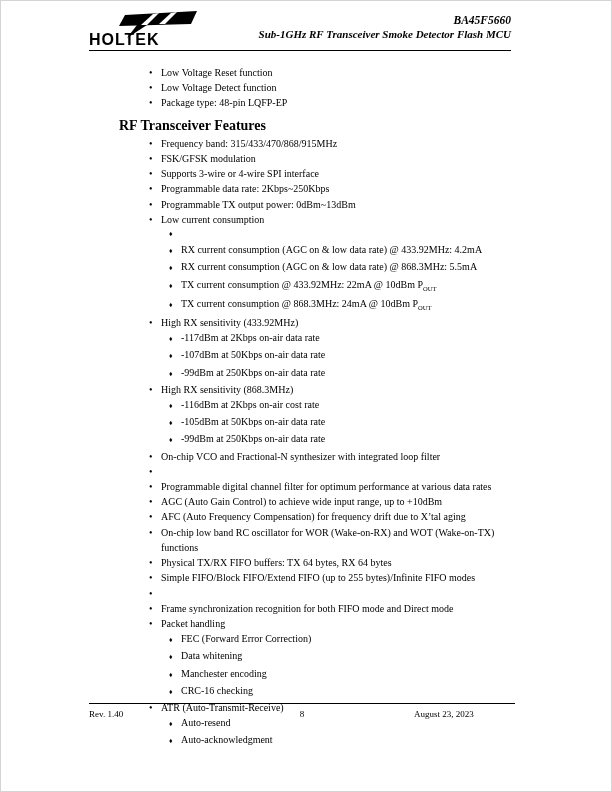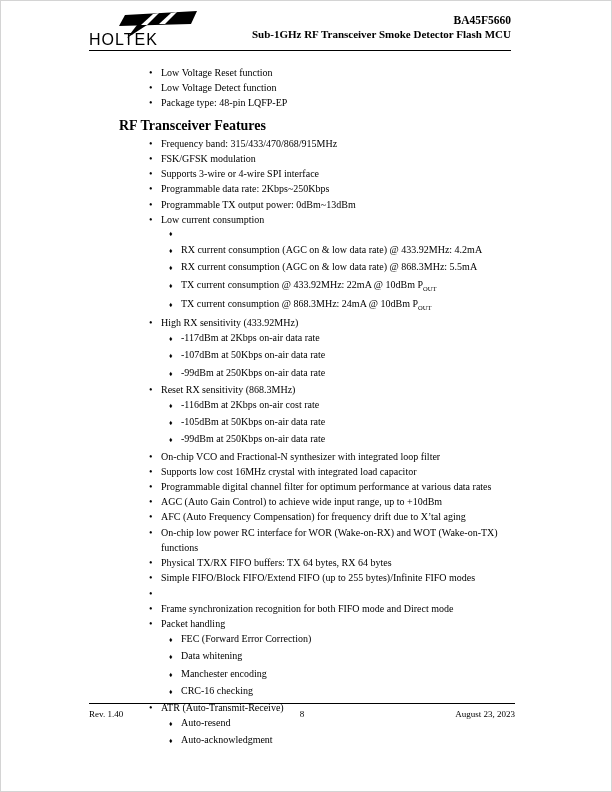--- a/index.html
+++ b/index.html
@@ -9,24 +9,24 @@
     color:#000; font-family:"Liberation Serif", serif;
     border:1px solid #d4d4d4; overflow:hidden;
   }
 
   
   .header { display:flex; justify-content:space-between; align-items:flex-start; padding:10px 100px 0 88px; }
   .logo { position:relative; width:110px; height:38px; }
   .logo-flag { position:absolute; left:30px; top:0; }
   .logo-text {
     position:absolute; left:0; bottom:0;
-    font-family:"Liberation Sans", sans-serif; font-weight:normal;
+    font-family:"Liberation Sans", sans-serif; font-weight:bold;
     font-size:16px; letter-spacing:1px; color:#000;
   }
-  .titles { text-align:right; font-weight:bold; padding-top:2px; }
+  .titles { text-align:right; font-style:italic; font-weight:bold; padding-top:2px; }
   .part-number { font-size:11.5px; line-height:14px; }
   .doc-title { font-size:11px; line-height:14px;text-align:center; }
   .header-rule { height:1px; background:#000; margin:1px 100px 0 88px; }
 
   
   .content { position:absolute; top:64px; left:88px; right:96px; font-size:10px; }
   .section-heading { font-weight:bold; font-size:14px; line-height:15.2px; margin:7px 0 3px 30px; }
   .feature-row { display:flex; align-items:baseline; line-height:15.2px; }
   .feature-row .marker { flex:none; width:12px; }
   .feature-row.level1 .marker { margin-left:60px; font-size:10px; }
@@ -34,21 +34,21 @@
   .feature-row .text sub { font-size:6.5px; }
 
   
   .footer {
     position:absolute; left:88px; right:96px; top:702px;
     border-top:1px solid #000; padding-top:5px;
     display:flex; font-size:9px;
   }
   .f-left { flex:1; text-align:left; }
   .f-center { flex:1; text-align:center; }
-  .f-right { flex:1; text-align:right; }
+  .f-right { flex:1; text-align:center; }
 </style>
 </head>
 <body>
 
 <div class="page">
 
   <div class="header">
     <div class="logo">
       <svg class="logo-flag" width="80" height="30" viewBox="0 0 80 30">
         <polygon points="6,4 78,0 72,13 0,15" fill="#000"></polygon>
@@ -133,57 +133,56 @@
       <div class="feature-row level2">
         <span class="marker">♦</span>
         <span class="text">-107dBm at 50Kbps on-air data rate</span>
       </div>
       <div class="feature-row level2">
         <span class="marker">♦</span>
         <span class="text">-99dBm at 250Kbps on-air data rate</span>
       </div>
       <div class="feature-row level1">
         <span class="marker">•</span>
-        <span class="text">Reset RX sensitivity (868.3MHz)</span>
+        <span class="text">High RX sensitivity (868.3MHz)</span>
       </div>
       <div class="feature-row level2">
         <span class="marker">♦</span>
         <span class="text">-116dBm at 2Kbps on-air cost rate</span>
       </div>
       <div class="feature-row level2">
         <span class="marker">♦</span>
         <span class="text">-105dBm at 50Kbps on-air data rate</span>
       </div>
       <div class="feature-row level2">
         <span class="marker">♦</span>
         <span class="text">-99dBm at 250Kbps on-air data rate</span>
       </div>
       <div class="feature-row level1">
         <span class="marker">•</span>
         <span class="text">On-chip VCO and Fractional-N synthesizer with integrated loop filter</span>
       </div>
       <div class="feature-row level1">
         <span class="marker">•</span>
-        <span class="text">Supports low cost 16MHz crystal with integrated load capacitor</span>
       </div>
       <div class="feature-row level1">
         <span class="marker">•</span>
         <span class="text">Programmable digital channel filter for optimum performance at various data rates</span>
       </div>
       <div class="feature-row level1">
         <span class="marker">•</span>
         <span class="text">AGC (Auto Gain Control) to achieve wide input range, up to +10dBm</span>
       </div>
       <div class="feature-row level1">
         <span class="marker">•</span>
         <span class="text">AFC (Auto Frequency Compensation) for frequency drift due to X’tal aging</span>
       </div>
       <div class="feature-row level1">
         <span class="marker">•</span>
-        <span class="text">On-chip low power RC interface for WOR (Wake-on-RX) and WOT (Wake-on-TX) functions</span>
+        <span class="text">On-chip low band RC oscillator for WOR (Wake-on-RX) and WOT (Wake-on-TX) functions</span>
       </div>
       <div class="feature-row level1">
         <span class="marker">•</span>
         <span class="text">Physical TX/RX FIFO buffers: TX 64 bytes, RX 64 bytes</span>
       </div>
       <div class="feature-row level1">
         <span class="marker">•</span>
         <span class="text">Simple FIFO/Block FIFO/Extend FIFO (up to 255 bytes)/Infinite FIFO modes</span>
       </div>
       <div class="feature-row level1">

